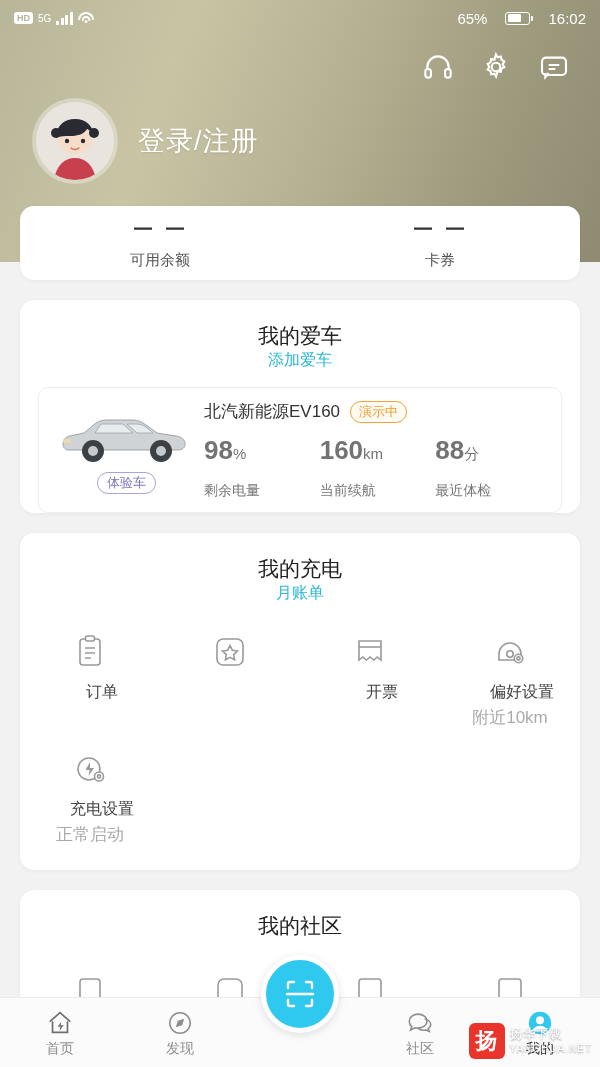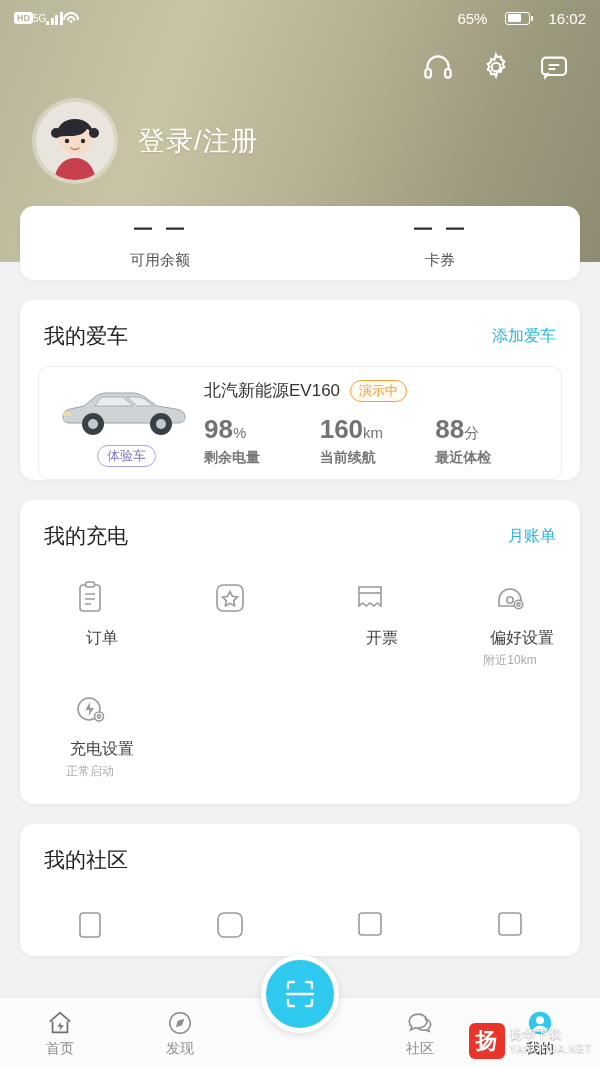--- a/index.html
+++ b/index.html
@@ -28,21 +28,21 @@
   .status-bar {
     position: relative;
     height: 36px;
     display: flex;
     align-items: center;
     justify-content: space-between;
     padding: 0 14px;
     color: #fff;
     font-size: 15px;
   }
-  .status-left { display: flex; align-items: center; }
+  .status-left { display: flex; align-items: center; gap: 5px; }
   .hd-badge {
     background: #fff; color: #b9b59a;
     font-size: 9px; font-weight: bold;
     padding: 1px 3px; border-radius: 3px;
     line-height: 10px;
   }
   .sig-5g { font-size: 10px; vertical-align: super; }
   .bars { display: inline-flex; align-items: flex-end; gap: 1.5px; height: 13px; }
   .bars i { display: block; width: 3px; background: #fff; border-radius: 0.5px; }
   .bars i:nth-child(1){height:4px}
@@ -119,20 +119,21 @@
   }
   .balance-val {
     font-size: 22px; color: #333; letter-spacing: 2px; line-height: 26px;
     font-weight: 500;
   }
   .balance-label { font-size: 15px; color: #555; margin-top: 8px; }
   
   .card-head {
     display: flex; align-items: center; justify-content: space-between;
     padding: 22px 24px 0 24px;
+    flex-direction: column;
   }
   .card-title { font-size: 21px; color: #222; font-weight: 500; }
   .card-link { font-size: 16px; color: #2bb7d4; }
   .car-box {
     margin: 16px 18px 20px 18px;
     border: 1px solid #ededed;
     border-radius: 10px;
     padding: 12px 10px 12px 10px;
     display: flex;
     align-items: center;
@@ -153,34 +154,34 @@
   .car-name { font-size: 17px; color: #333; }
   .tag-demo {
     border: 1px solid #f0a33c; color: #ef9c2c;
     border-radius: 11px; font-size: 13px; padding: 1px 8px;
     background: #fffaf2;
   }
   .stats { display: flex; margin-top: 12px; }
   .stat { flex: 1; }
   .stat-val { font-size: 26px; color: #737373; font-weight: bold; }
   .stat-unit { font-size: 15px; font-weight: normal; }
-  .stat-label { font-size: 14px; color: #777; margin-top: 4px; font-weight: bold; }
+  .stat-label { font-size: 14px; color: #777; margin-top: 16px; }
   
   .grid {
     display: flex; flex-wrap: wrap;
     padding: 14px 0 18px 0;
   }
   .grid-item {
     width: 25%;
     text-align: center;
     padding: 12px 0 6px 0;
   }
   .grid-ico { height: 44px; display: flex; align-items: center; justify-content: center; }
   .grid-label { font-size: 16px; color: #444; margin-top: 8px; padding-left: 24px; }
-  .grid-sub { font-size: 12px; color: #aaa; margin-top: 3px; }
+  .grid-sub { font-size: 17px; color: #aaa; margin-top: 3px; }
   
   .community-card { padding-bottom: 4px; }
   .community-grid { display: flex; padding: 16px 0 0 0; }
   .community-grid .grid-item { width: 25%; }
   
   .bottom-nav {
     position: absolute; left: 0; right: 0; bottom: 0;
     height: 70px;
     background: #fbfbfb;
     border-top: 1px solid #ececec;

